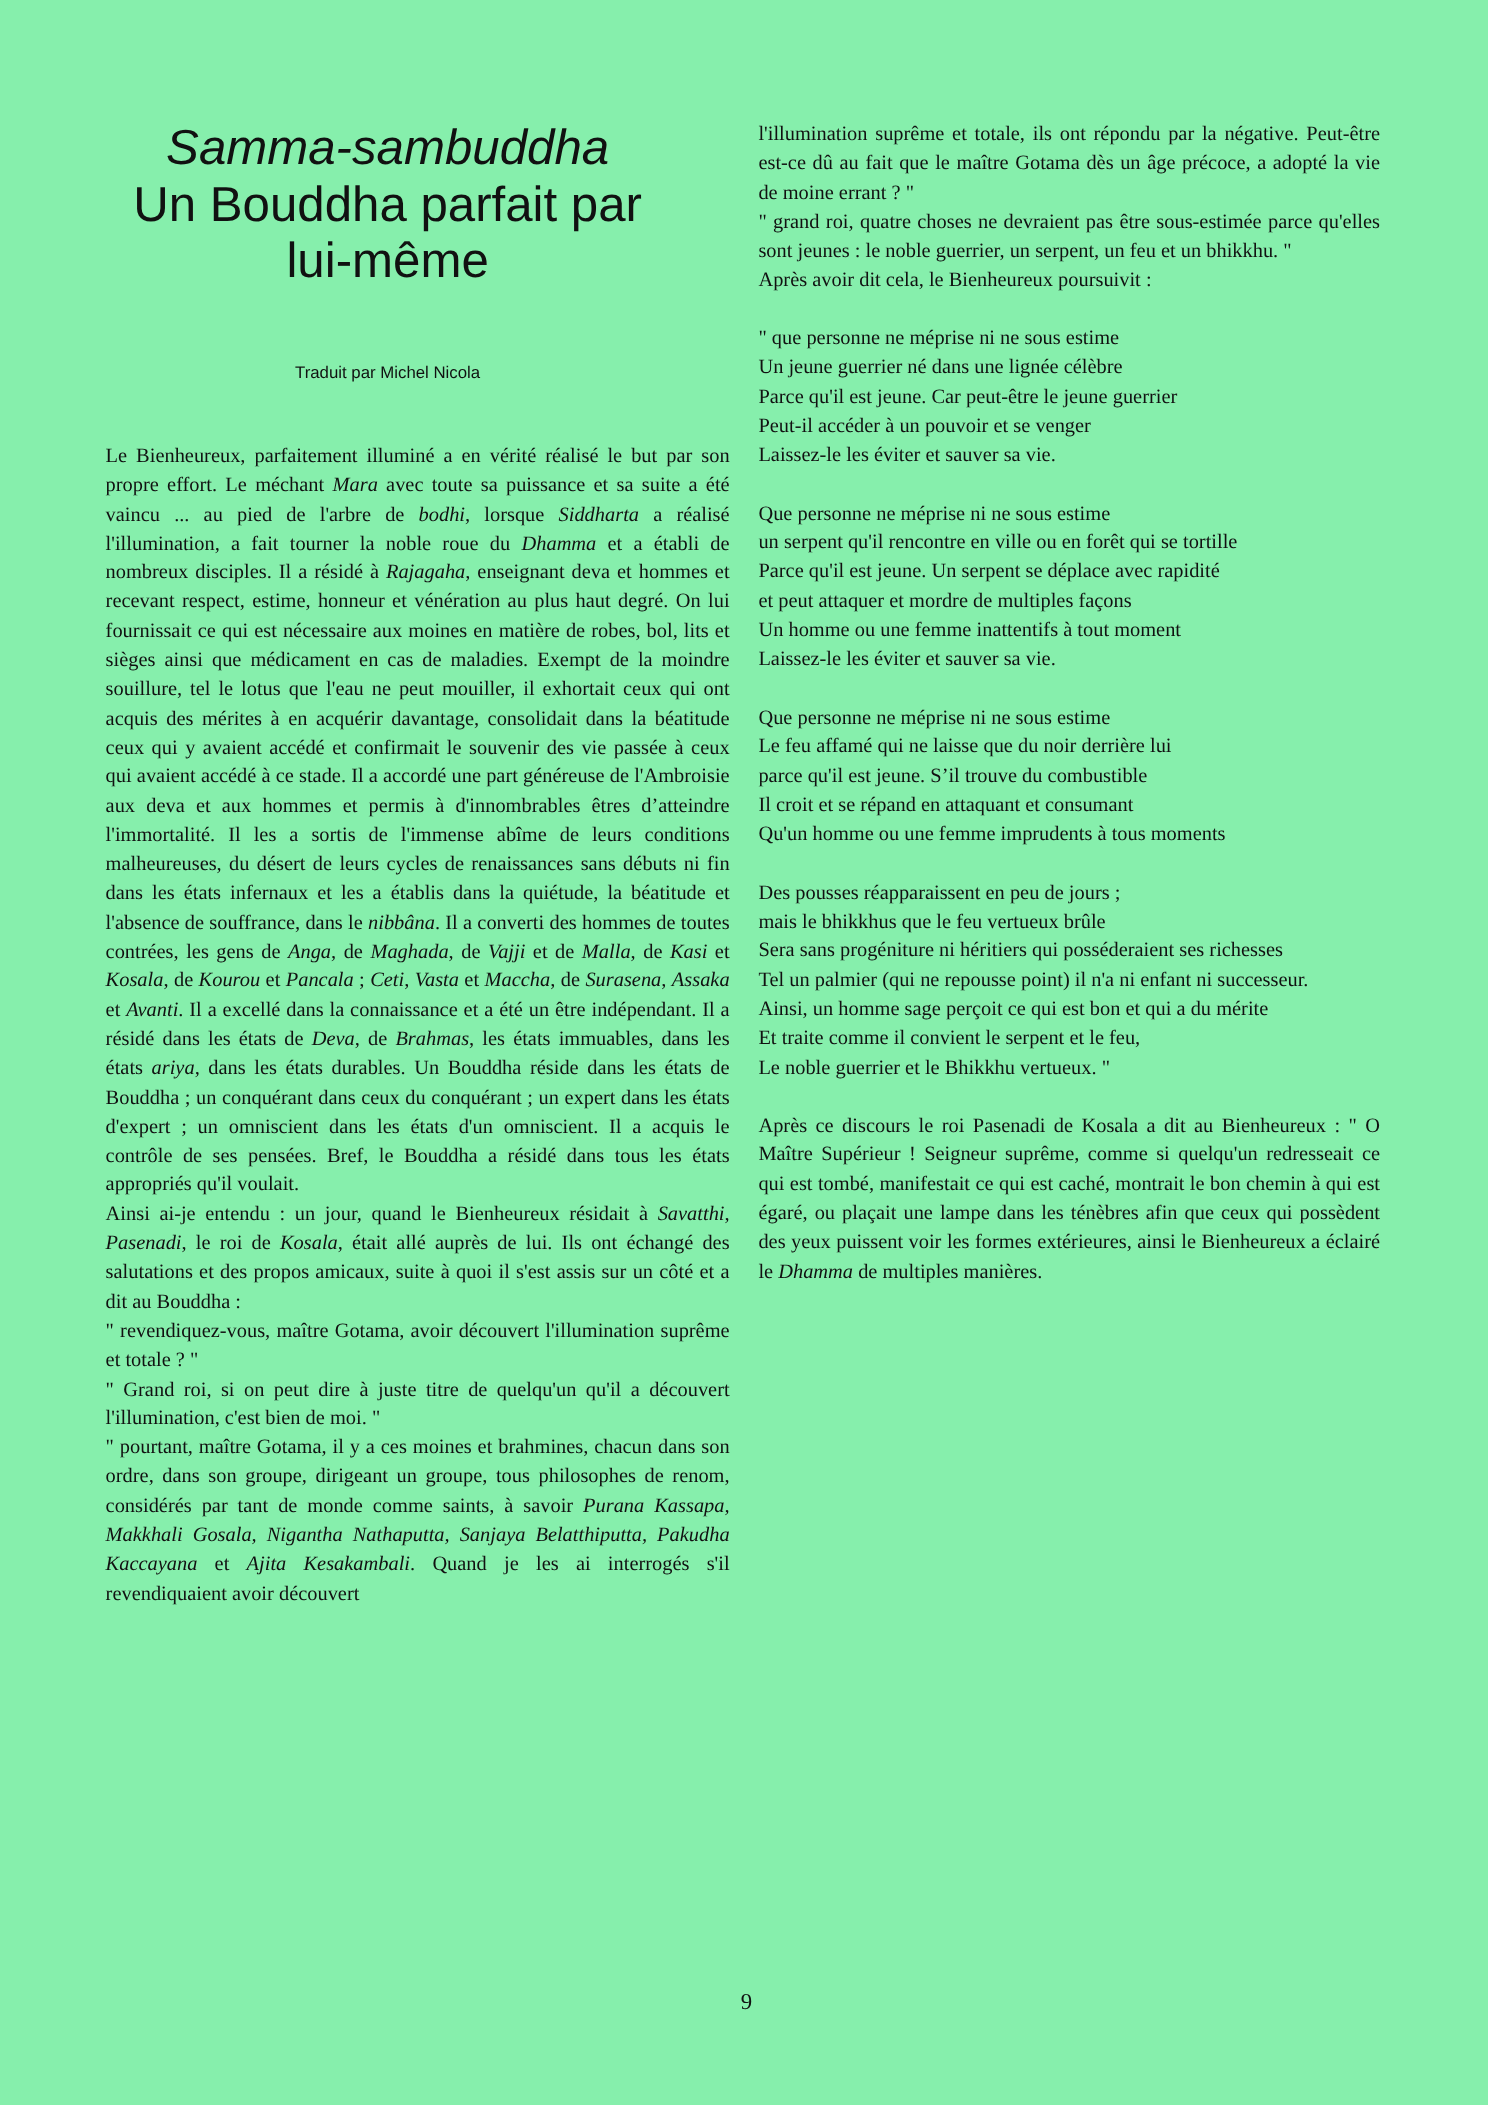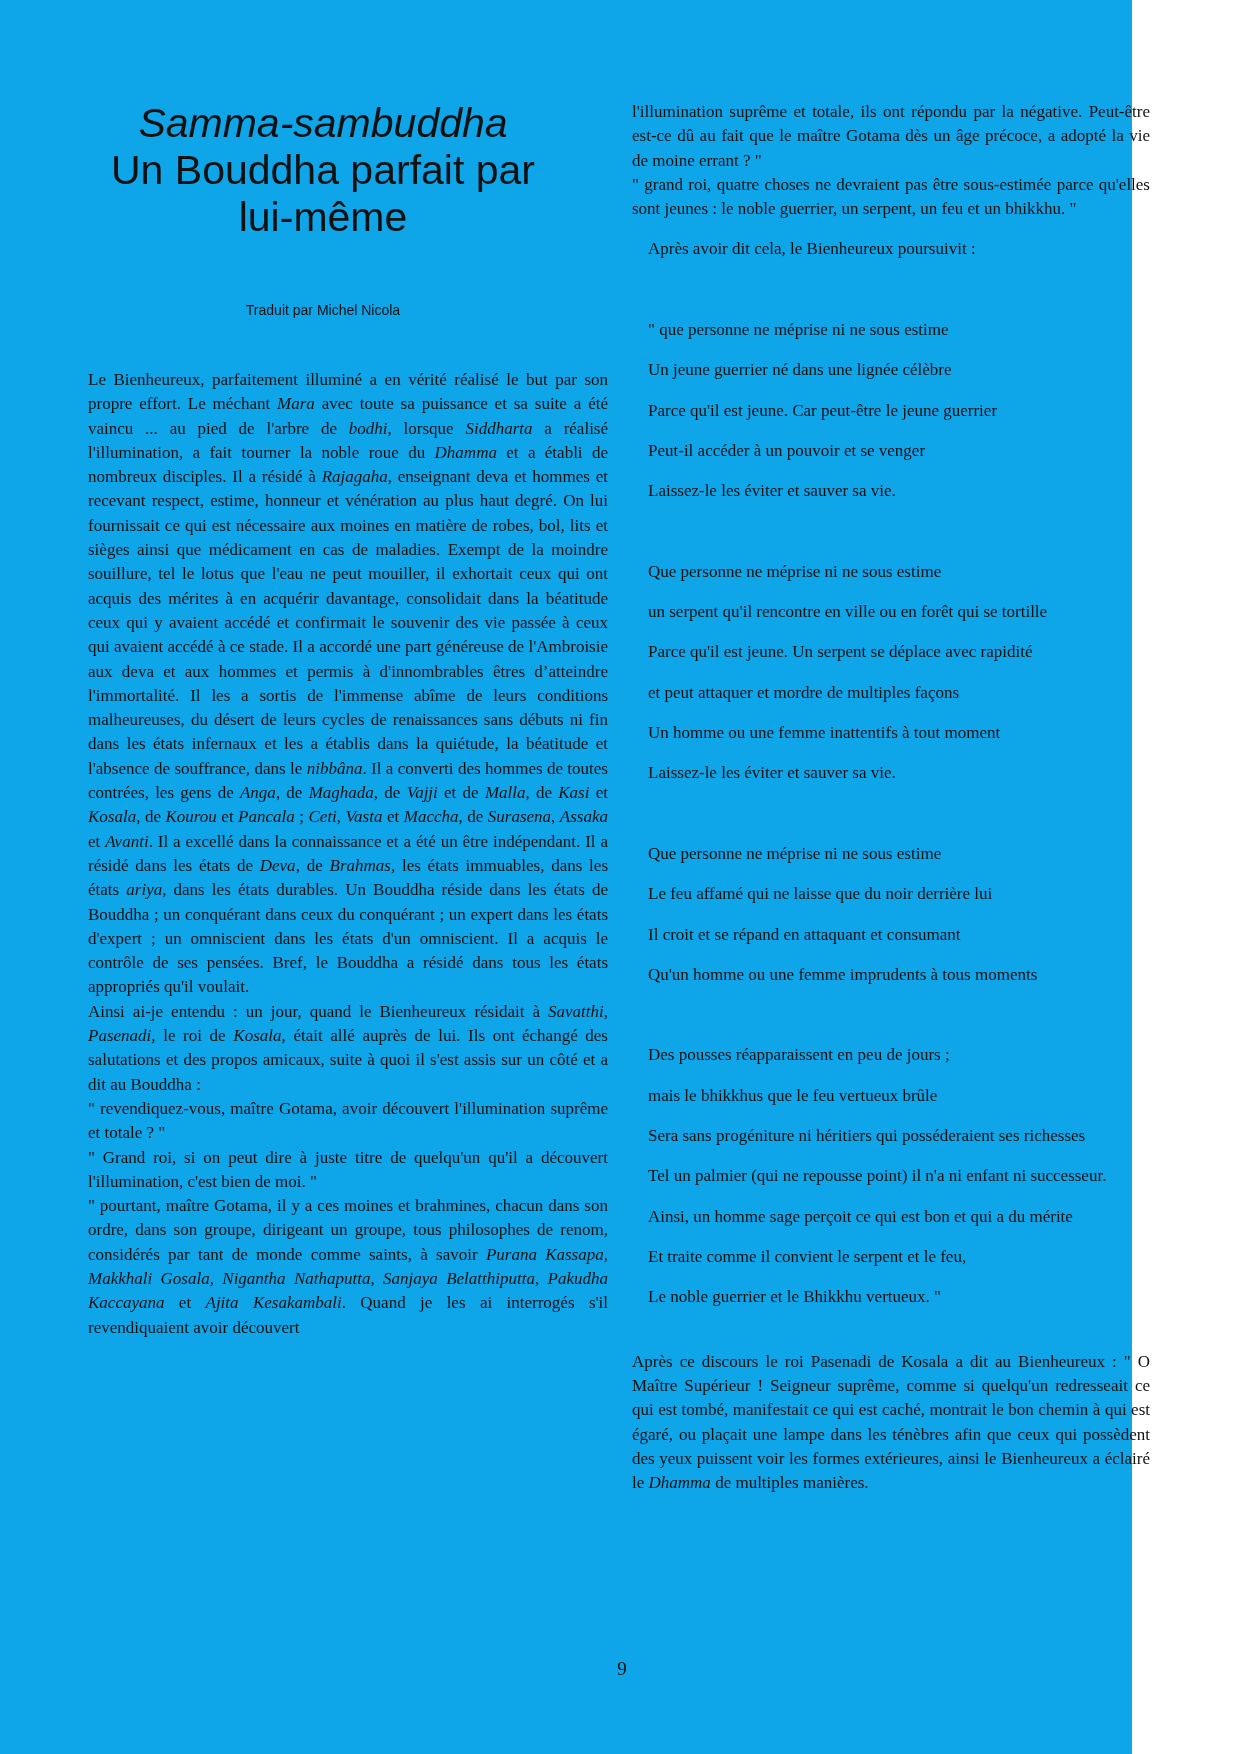--- a/index.html
+++ b/index.html
@@ -1,32 +1,32 @@
 <!DOCTYPE html>
 <html><head>
 <meta charset="utf-8">
 <style>
   html, body { margin: 0; padding: 0; background: #ffffff; }
   body { width: 1240px; height: 1754px; position: relative; overflow: hidden; color: #111; }
-  .page { position: absolute; left: 0; top: 0; width: 1132px; height: 1754px; background: #0ea5e9; }
+  .page { position: absolute; left: 0; top: 0; width: 1240px; height: 1754px; background: #86efac; }
 
   .title-block { position: absolute; left: 88px; top: 100px; width: 470px; text-align: center;
     font-family: "Liberation Sans", sans-serif; color: #111; }
   .title-line { font-size: 41px; line-height: 47px; margin: 0; font-weight: normal; }
   .title-line.italic { font-style: italic; }
   .translator { position: absolute; left: 88px; top: 302px; width: 470px; text-align: center;
     font-family: "Liberation Sans", sans-serif; font-size: 14px; color: #111; }
 
   .col { position: absolute; font-family: "Liberation Serif", serif; font-size: 17px; line-height: 24.3px; color: #111; }
   .col-left { left: 88px; top: 368px; width: 520px; }
   .col-right { left: 632px; top: 100px; width: 518px; }
 
   .para { margin: 0; text-align: justify; }
   .para.last-ragged { text-align-last: left; }
-  .verse-line { margin: 16px; text-align: left; }
+  .verse-line { margin: 0; text-align: left; }
   .verse-line.justify { text-align: justify; text-align-last: left; }
   .blank { height: 24.3px; }
   em { font-style: italic; }
 
   .page-number { position: absolute; left: 612px; top: 1658px; width: 20px; text-align: center;
     font-family: "Liberation Serif", serif; font-size: 19px; color: #111; }
 </style>
 </head>
 <body>
 
@@ -72,20 +72,21 @@
       <p class="verse-line justify">Parce qu'il est jeune. Un serpent se déplace avec rapidité</p>
       <p class="verse-line">et peut attaquer et mordre de multiples façons</p>
       <p class="verse-line">Un homme ou une femme inattentifs à tout moment</p>
       <p class="verse-line">Laissez-le les éviter et sauver sa vie.</p>
     </div>
     <div class="blank"></div>
 
     <div>
       <p class="verse-line">Que personne ne méprise ni ne sous estime</p>
       <p class="verse-line">Le feu affamé qui ne laisse que du noir derrière lui</p>
+      <p class="verse-line">parce qu'il est jeune. S’il trouve du combustible</p>
       <p class="verse-line">Il croit et se répand en attaquant et consumant</p>
       <p class="verse-line justify">Qu'un homme ou une femme imprudents à tous moments</p>
     </div>
     <div class="blank"></div>
 
     <div>
       <p class="verse-line">Des pousses réapparaissent en peu de jours ;</p>
       <p class="verse-line">mais le bhikkhus que le feu vertueux brûle</p>
       <p class="verse-line justify">Sera sans progéniture ni héritiers qui posséderaient ses richesses</p>
       <p class="verse-line justify">Tel un palmier (qui ne repousse point) il n'a ni enfant ni successeur.</p>

